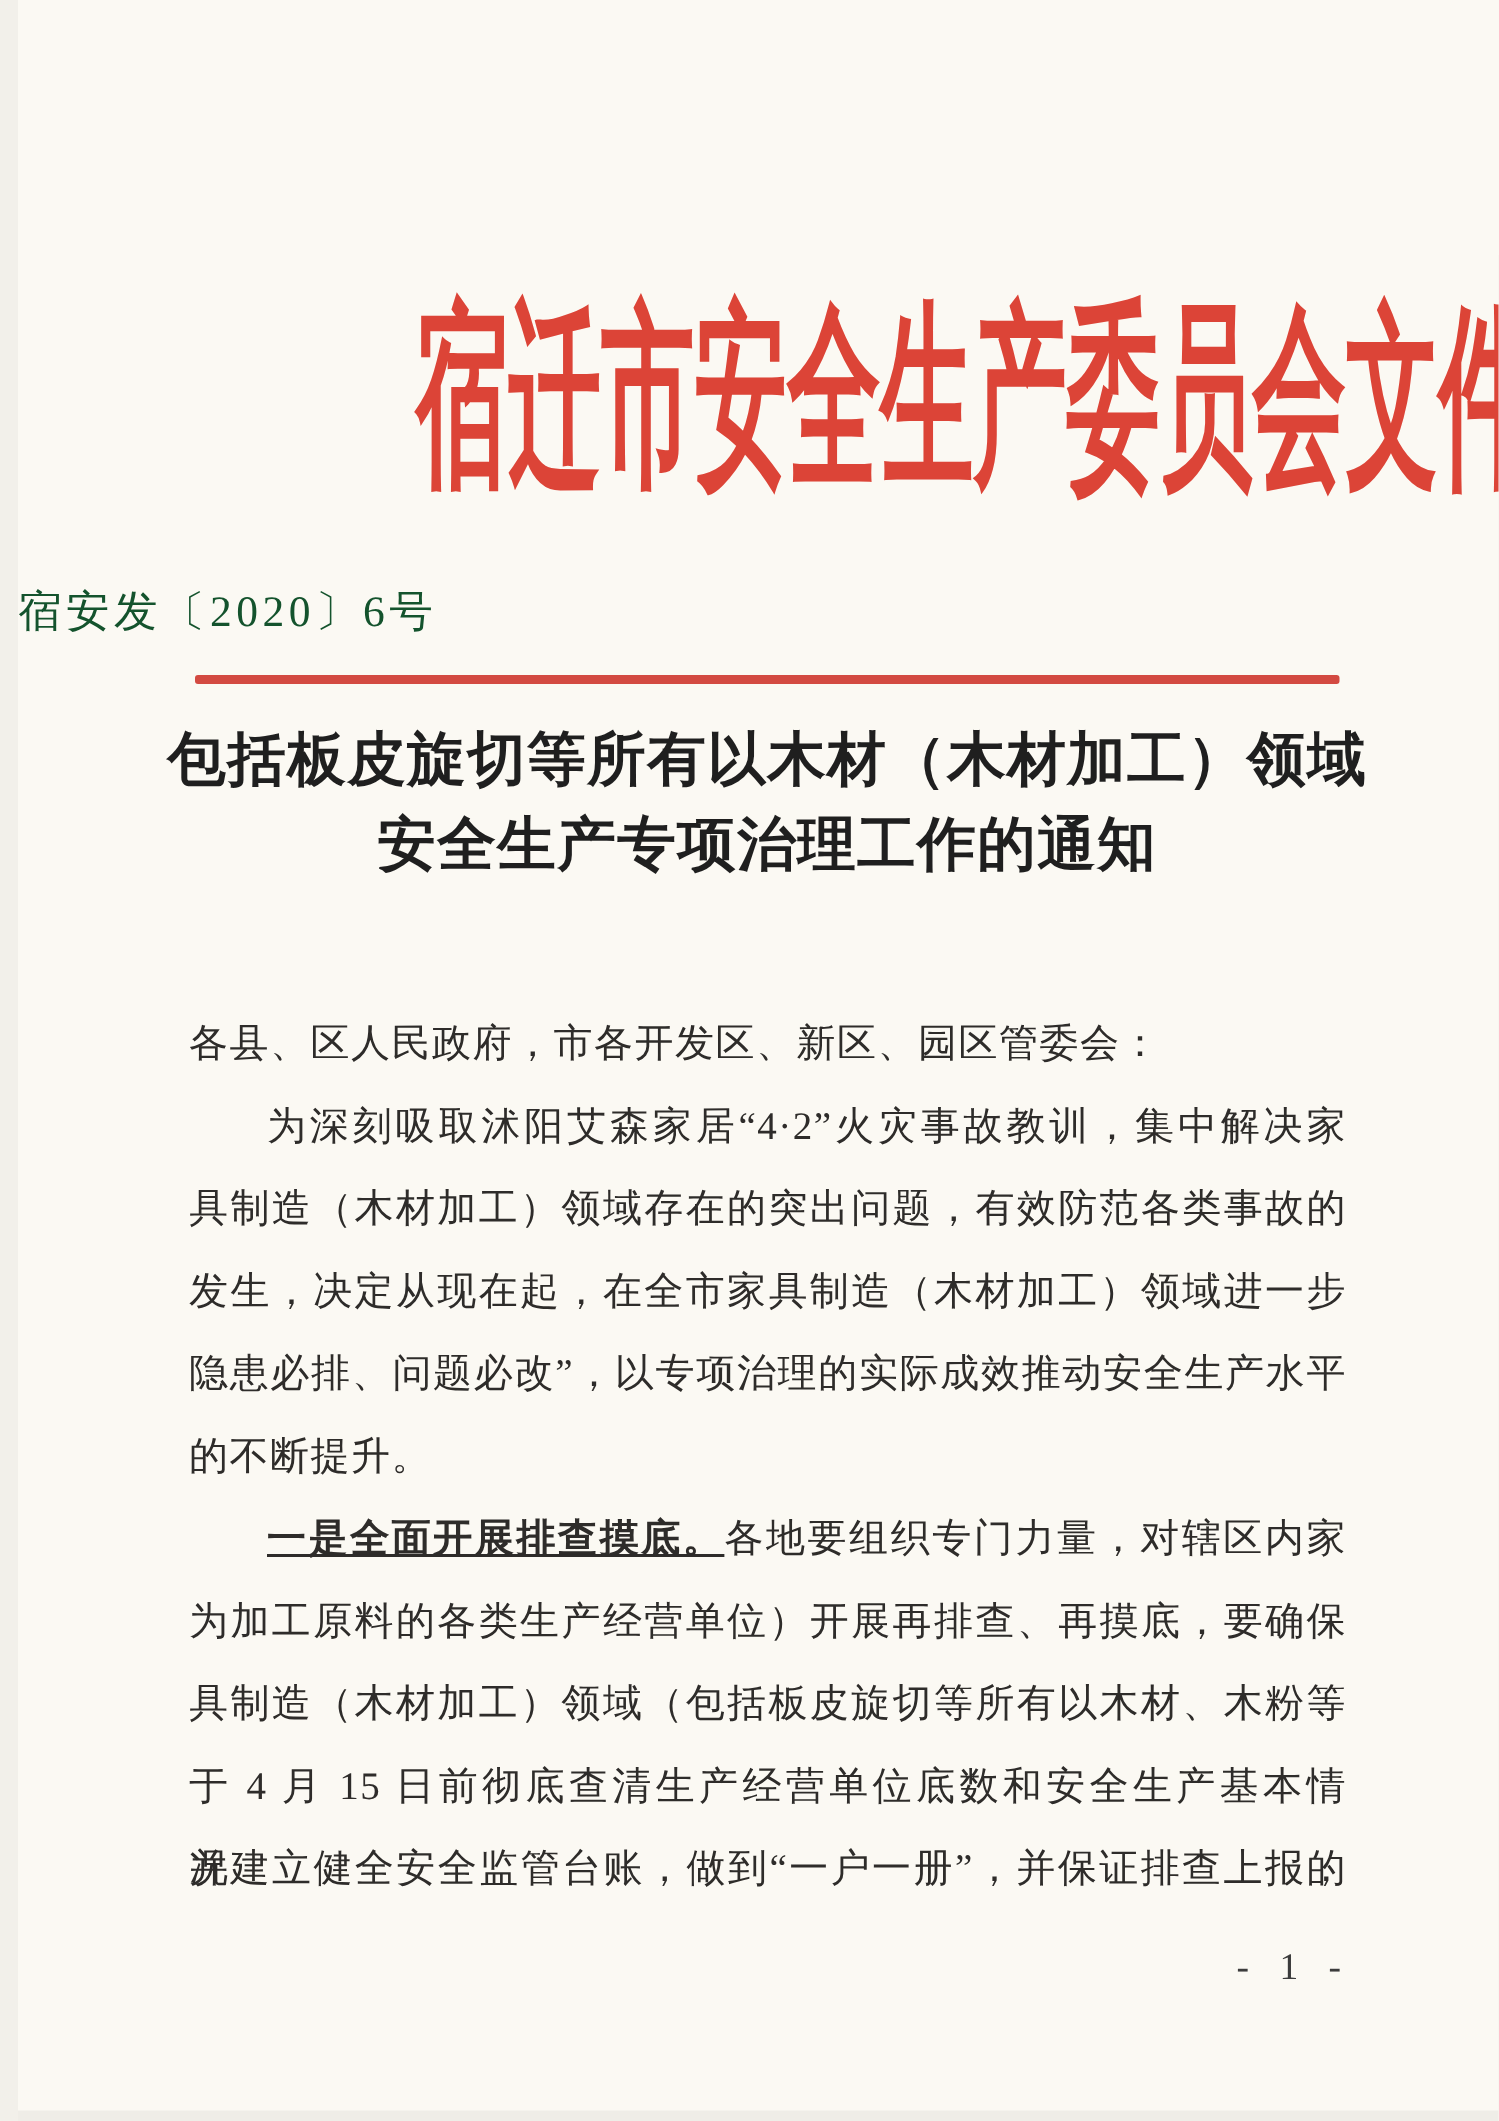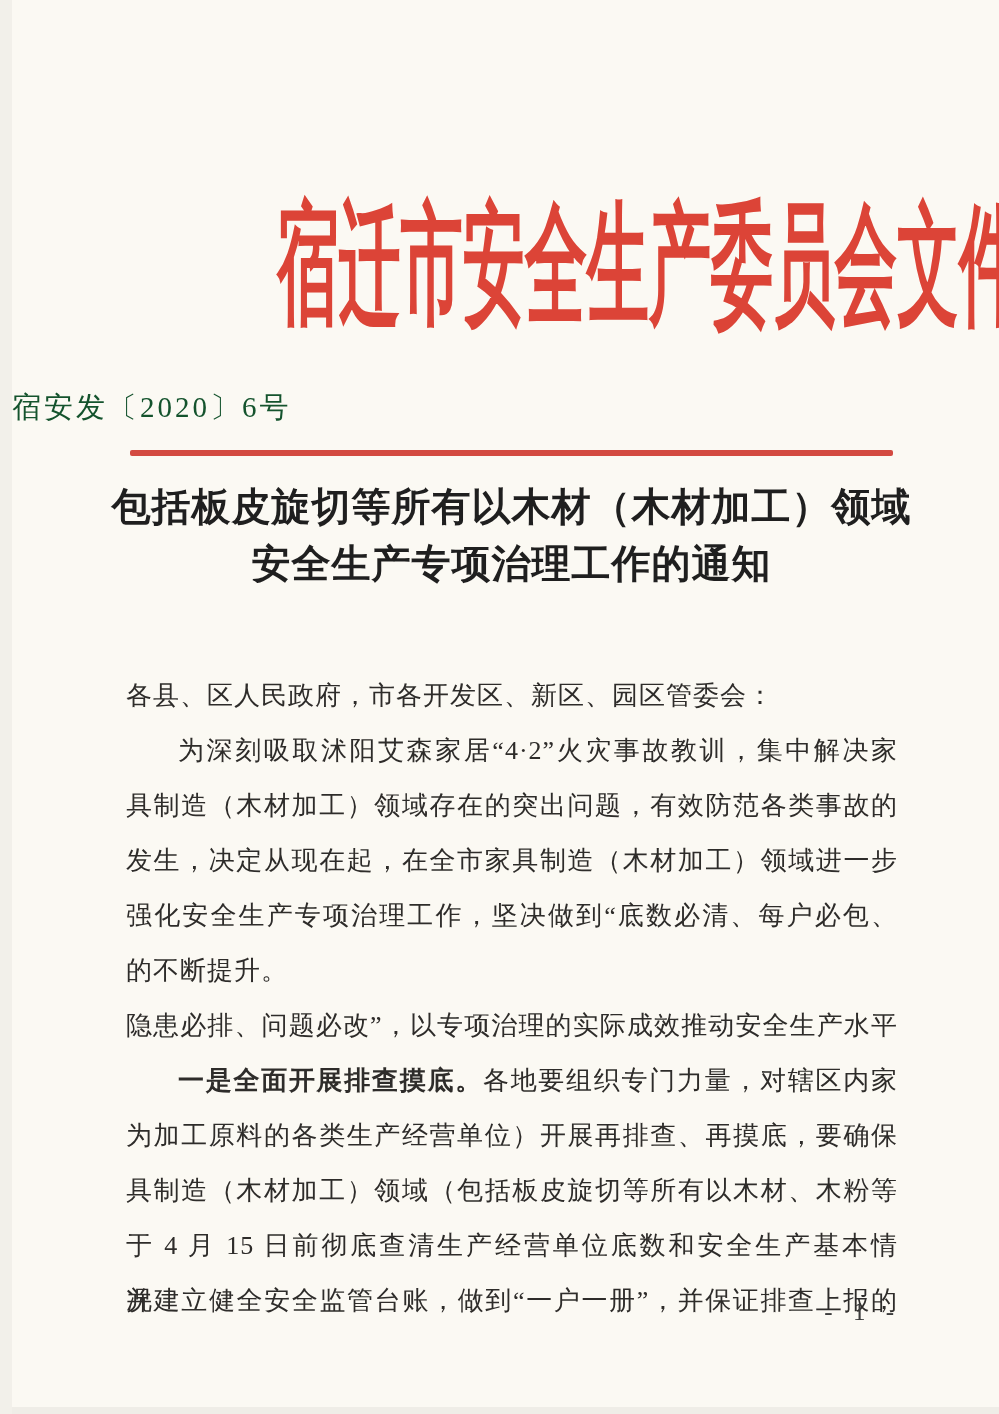--- a/index.html
+++ b/index.html
@@ -73,21 +73,21 @@
     height: 55px;
     line-height: 55px;
     letter-spacing: 1px;
     white-space: pre-wrap;
   }
   .body-line.indent { text-indent: 2em; }
   .body-line.justify {
     text-align: justify;
     text-align-last: justify;
   }
-  .body-line b { font-weight: 700; }
+  .body-line b { font-weight: 700; text-decoration: underline; }
   .page-number {
     position: absolute;
     top: 1298px; right: 110px;
     font-size: 25px;
     letter-spacing: 7px;
     color: #3c3c3c;
   }
   
   .scan-edge-right {
     position: absolute;
@@ -116,23 +116,22 @@
   <div class="doc-title">
     <div>包括板皮旋切等所有以木材（木材加工）领域</div>
     <div>安全生产专项治理工作的通知</div>
   </div>
 
   <div class="body-text">
       <div class="body-line">各县、区人民政府，市各开发区、新区、园区管委会：</div>
       <div class="body-line indent justify">为深刻吸取沭阳艾森家居“4·2”火灾事故教训，集中解决家</div>
       <div class="body-line justify">具制造（木材加工）领域存在的突出问题，有效防范各类事故的</div>
       <div class="body-line justify">发生，决定从现在起，在全市家具制造（木材加工）领域进一步</div>
-      <div class="body-line justify">强化安全生产专项治理工作，坚决做到“底数必清、每户必包、</div>
+      <div class="body-line justify">隐患必排、问题必改”，以专项治理的实际成效推动安全生产水平</div>
       <div class="body-line">的不断提升。</div>
-      <div class="body-line justify">隐患必排、问题必改”，以专项治理的实际成效推动安全生产水平</div>
       <div class="body-line indent justify"><b>一是全面开展排查摸底。</b>各地要组织专门力量，对辖区内家</div>
       <div class="body-line justify">为加工原料的各类生产经营单位）开展再排查、再摸底，要确保</div>
       <div class="body-line justify">具制造（木材加工）领域（包括板皮旋切等所有以木材、木粉等</div>
       <div class="body-line justify">于 4 月 15 日前彻底查清生产经营单位底数和安全生产基本情况，</div>
       <div class="body-line justify">并建立健全安全监管台账，做到“一户一册”，并保证排查上报的</div>
     </div>
 
   <div class="page-number">- 1 -</div>
 
   <div class="scan-edge-right"></div>

